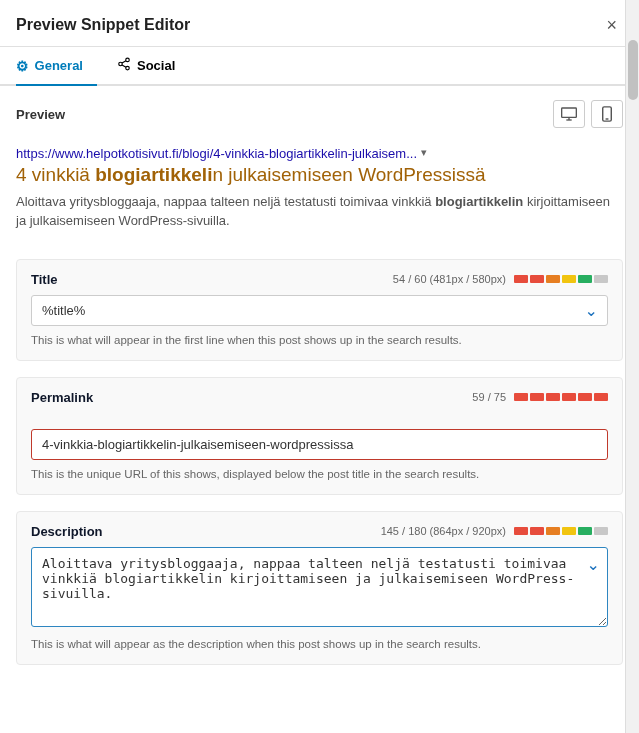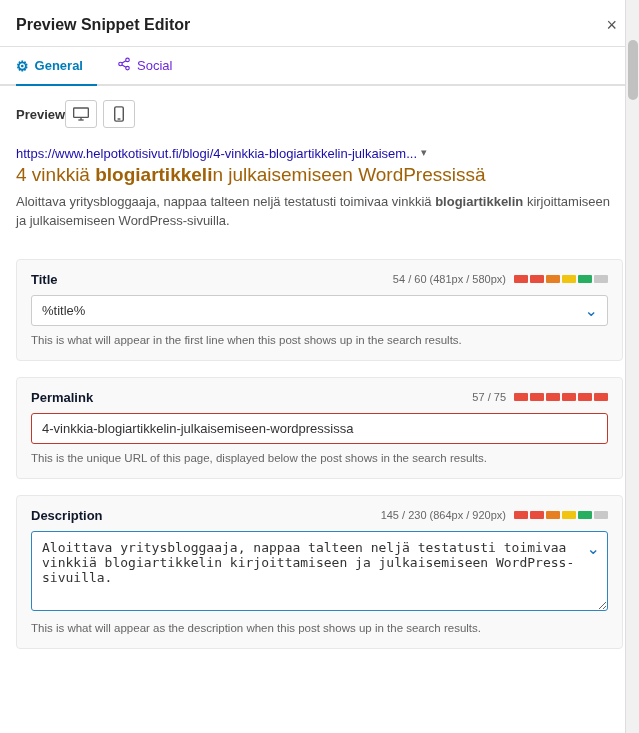--- a/index.html
+++ b/index.html
@@ -44,23 +44,24 @@
       margin-bottom: 0;
     }
     .tab {
       display: flex;
       align-items: center;
       gap: 6px;
       padding: 10px 14px 10px 0;
       margin-right: 20px;
       cursor: pointer;
       font-size: 13px;
-      color: #6d28d9;
+      color: #000000;
       border-bottom: 2px solid transparent;
       margin-bottom: -2px;
+      font-weight: bold;
     }
     .tab.active {
       color: #007cba;
       border-bottom: 2px solid #007cba;
       font-weight: 600;
     }
     .tab-icon {
       font-size: 14px;
     }
 
@@ -68,20 +69,21 @@
     .section {
       padding: 14px 16px;
     }
     .section-label {
       font-size: 13px;
       font-weight: 600;
       color: #333;
       margin-bottom: 10px;
       display: flex;
       align-items: center;
+      justify-content: space-between;
     }
     .preview-view-icons {
       display: flex;
       gap: 6px;
     }
     .view-icon-btn {
       background: #fff;
       border: 1px solid #ccc;
       border-radius: 3px;
       width: 32px;
@@ -198,20 +200,21 @@
     }
 
     .field-input-text {
       width: 100%;
       border: 1px solid #ccc;
       border-radius: 3px;
       padding: 7px 10px;
       font-size: 13px;
       color: #333;
       background: #fff;
+      margin-top: 16px;
     }
     .field-input-text.error {
       border-color: #c0392b;
     }
 
     .field-textarea {
       width: 100%;
       border: 1px solid #2e86c1;
       border-radius: 3px;
       padding: 8px 32px 8px 10px;
@@ -322,40 +325,40 @@
     </select>
     <span class="dropdown-arrow">⌄</span>
   </div>
   <div class="field-hint">This is what will appear in the first line when this post shows up in the search results.</div>
 </div>
 
 <div class="form-section">
   <div class="field-header">
     <span class="field-label">Permalink</span>
     <div class="field-meta">
-      <span>57 / 75</span>
+      <span>59 / 75</span>
       <div class="progress-bar-container">
         <div class="progress-segment" style="background:#e74c3c;"></div>
         <div class="progress-segment" style="background:#e74c3c;"></div>
         <div class="progress-segment" style="background:#e74c3c;"></div>
         <div class="progress-segment" style="background:#e74c3c;"></div>
         <div class="progress-segment" style="background:#e74c3c;"></div>
         <div class="progress-segment" style="background:#e74c3c;"></div>
       </div>
     </div>
   </div>
   <input type="text" class="field-input-text error" value="4-vinkkia-blogiartikkelin-julkaisemiseen-wordpressissa" style="">
-  <div class="field-hint">This is the unique URL of this page, displayed below the post shows in the search results.</div>
+  <div class="field-hint">This is the unique URL of this shows, displayed below the post title in the search results.</div>
 </div>
 
 <div class="form-section">
   <div class="field-header">
     <span class="field-label">Description</span>
     <div class="field-meta">
-      <span>145 / 230 (864px / 920px)</span>
+      <span>145 / 180 (864px / 920px)</span>
       <div class="progress-bar-container">
         <div class="progress-segment" style="background:#e74c3c;"></div>
         <div class="progress-segment" style="background:#e74c3c;"></div>
         <div class="progress-segment" style="background:#e67e22;"></div>
         <div class="progress-segment" style="background:#f1c40f;"></div>
         <div class="progress-segment" style="background:#27ae60;"></div>
         <div class="progress-segment" style="background:#c8c8c8;"></div>
       </div>
     </div>
   </div>

